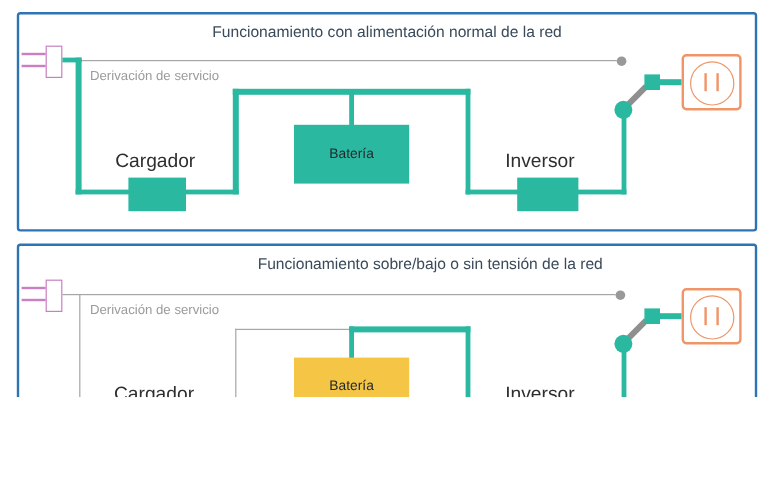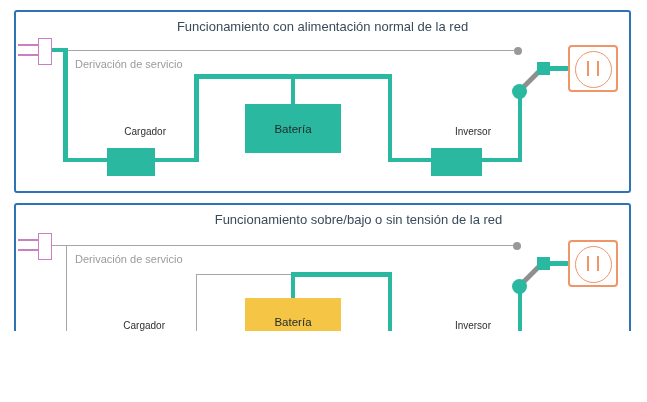--- a/index.html
+++ b/index.html
@@ -5,21 +5,21 @@
   html,body{margin:0;padding:0;background:#fff;}
   #canvas{position:relative;width:647px;height:331px;background:#fff;overflow:hidden;
           font-family:"Liberation Sans",sans-serif;}
   .panel{position:absolute;border:2px solid #2e74b5;border-radius:3px;background:#fff;box-sizing:border-box;}
   .title{position:absolute;text-align:center;font-size:13px;color:#3a4a5a;}
   .wt{position:absolute;background:#2ab9a0;}   
   .wg{position:absolute;background:#a6a6a6;}   
   .boxteal{position:absolute;background:#2ab9a0;}
   .boxyellow{position:absolute;background:#f5c545;}
   .boxoutline{position:absolute;background:#fff;border:3px solid #ef9568;box-sizing:border-box;}
-  .lbl{position:absolute;font-size:10px;color:#2e2e2e;text-align:right;}
+  .lbl{position:absolute;font-size:16px;color:#2e2e2e;text-align:left;}
   .inlbl{position:absolute;font-size:11.5px;color:#232a2e;display:flex;align-items:center;justify-content:center;}
   .muted{position:absolute;font-size:11px;color:#9b9b9b;}
   .plugrect{position:absolute;width:14px;height:27px;border:1.5px solid #cb7fc0;background:#fff;box-sizing:border-box;}
   .prong{position:absolute;width:20px;height:1.5px;background:#cb7fc0;}
   .dot{position:absolute;width:8px;height:8px;border-radius:50%;background:#999;}
   .swcircle{position:absolute;width:15px;height:15px;border-radius:50%;background:#2ab9a0;}
   .swbar{position:absolute;width:24px;height:5px;background:#8f8f8f;transform:rotate(-45deg);}
   .swsquare{position:absolute;width:13px;height:13px;background:#2ab9a0;}
   .outlet{position:absolute;width:50px;height:47px;border:2px solid #ef9568;border-radius:4px;background:#fff;box-sizing:border-box;}
   .outlet .circ{position:absolute;left:4.5px;top:3.5px;width:37px;height:37px;border:1.5px solid #ef9568;border-radius:50%;box-sizing:border-box;}

